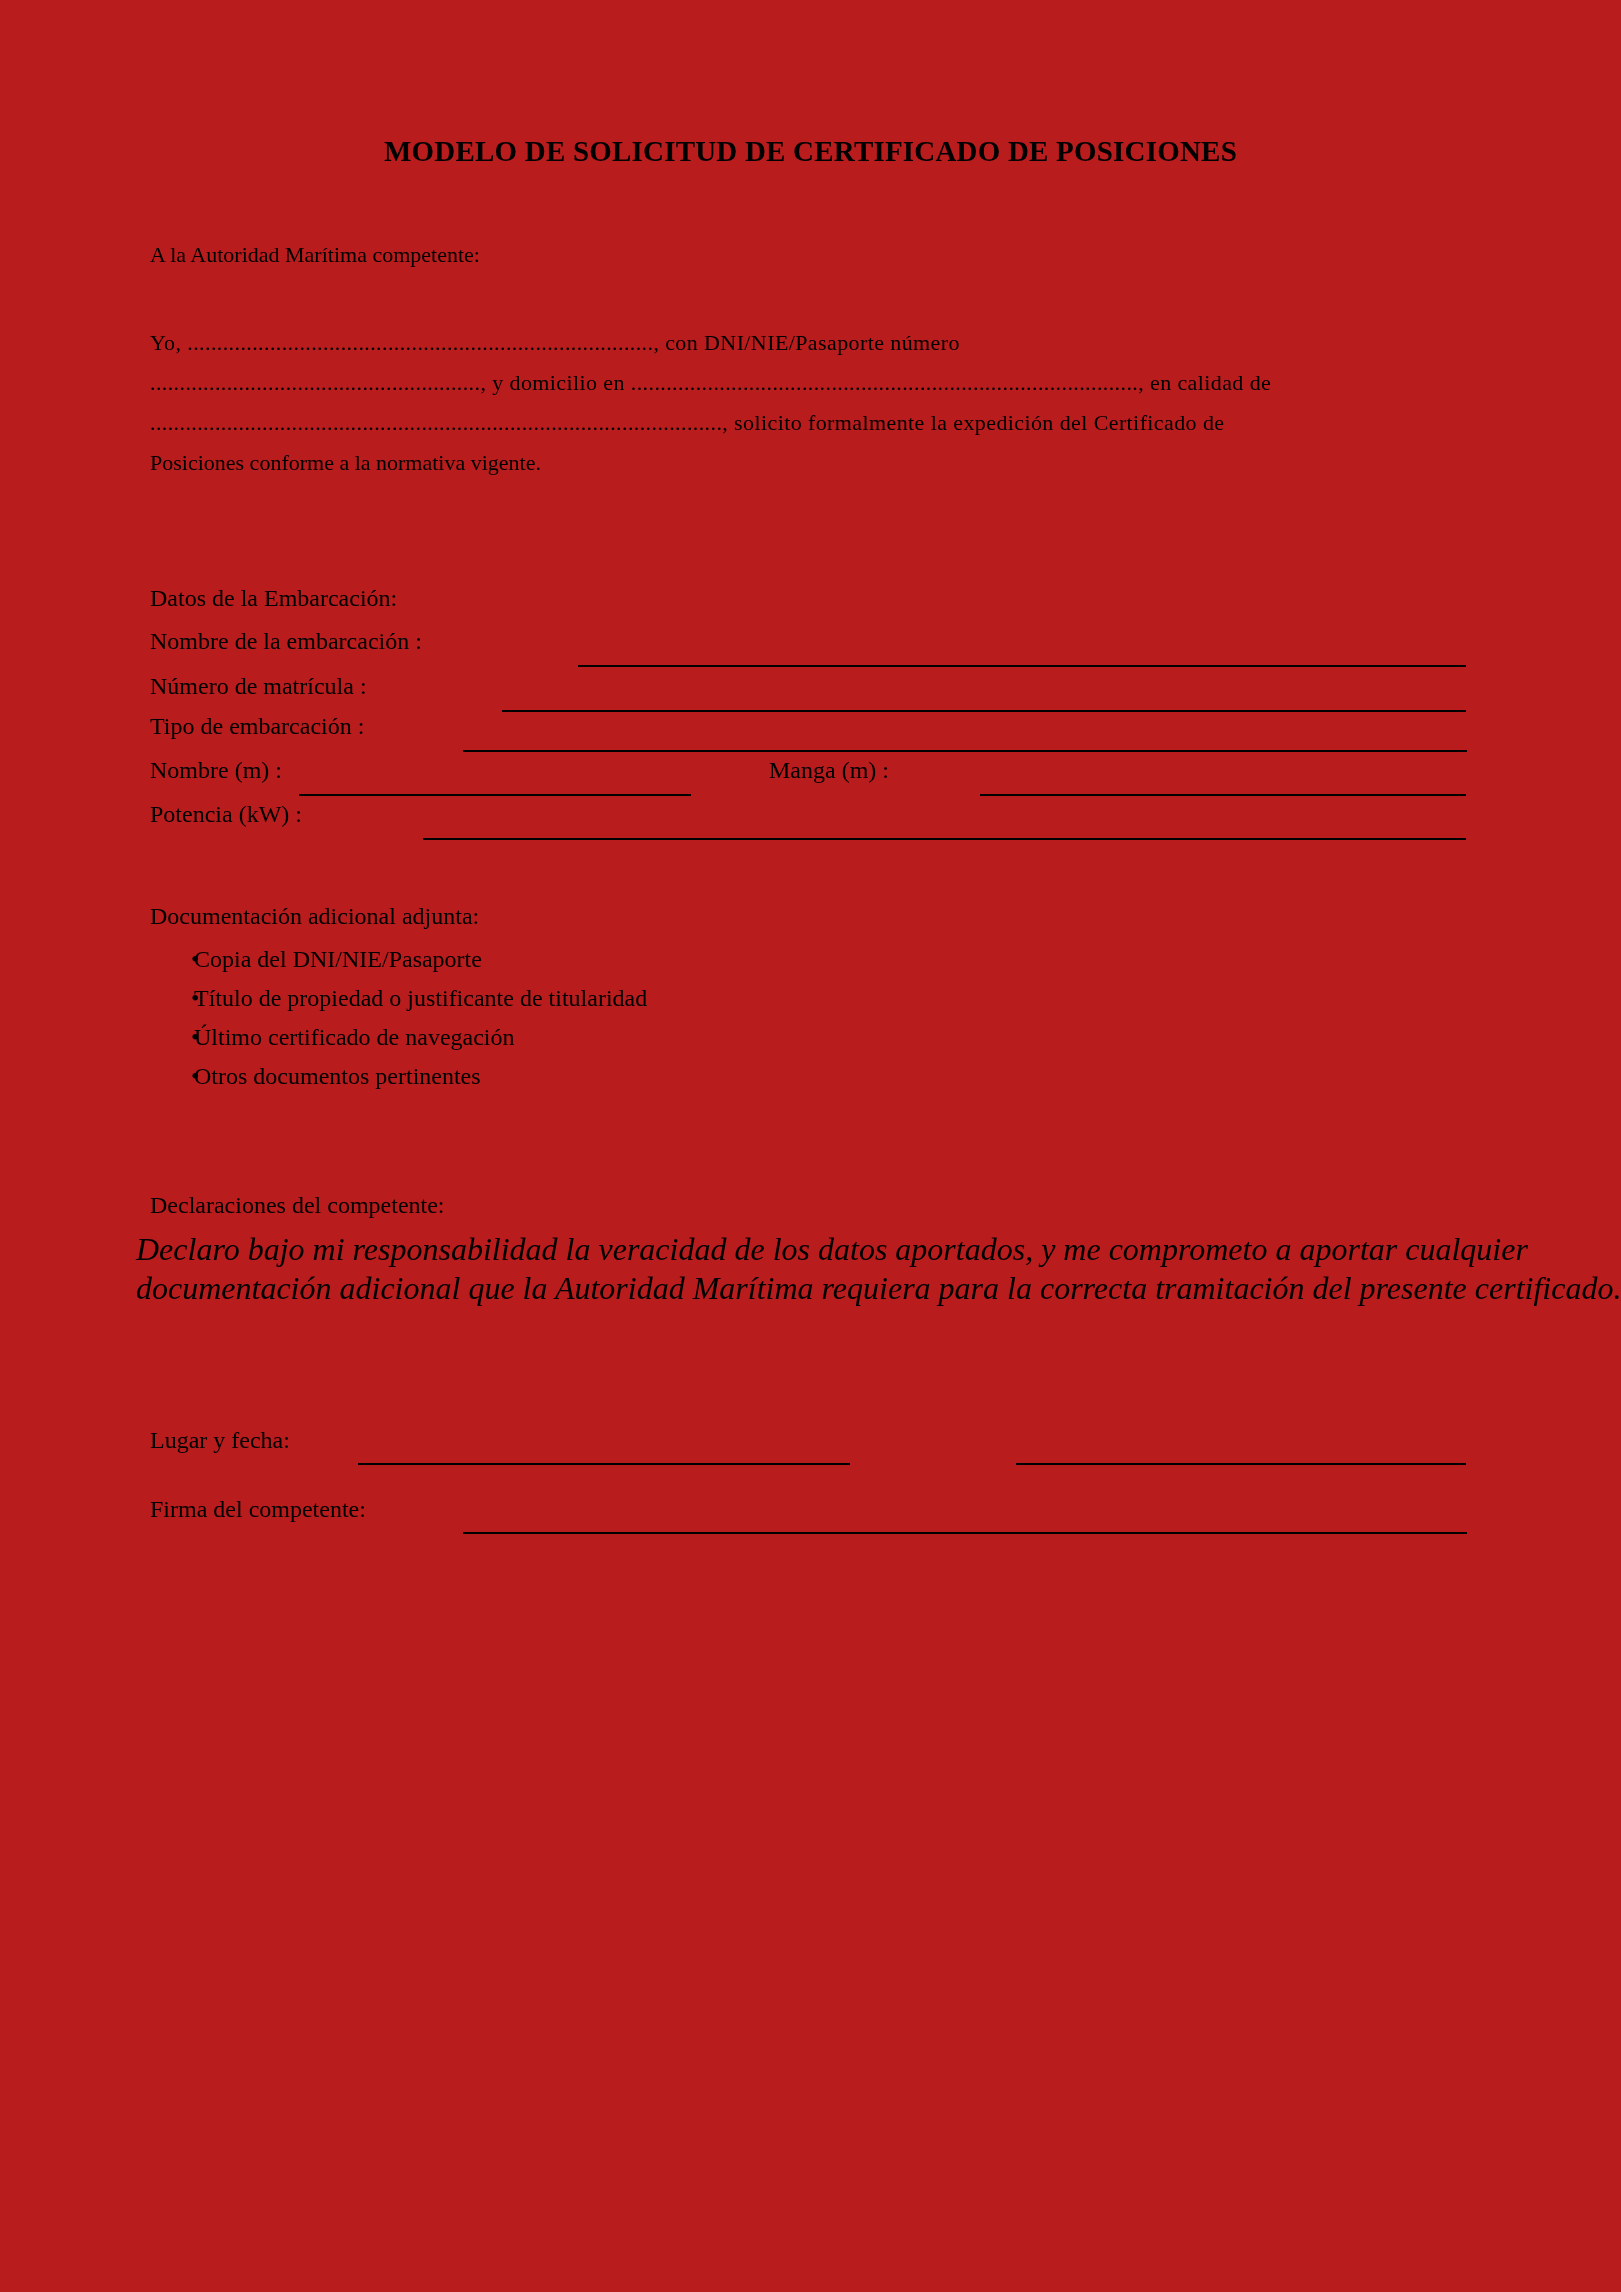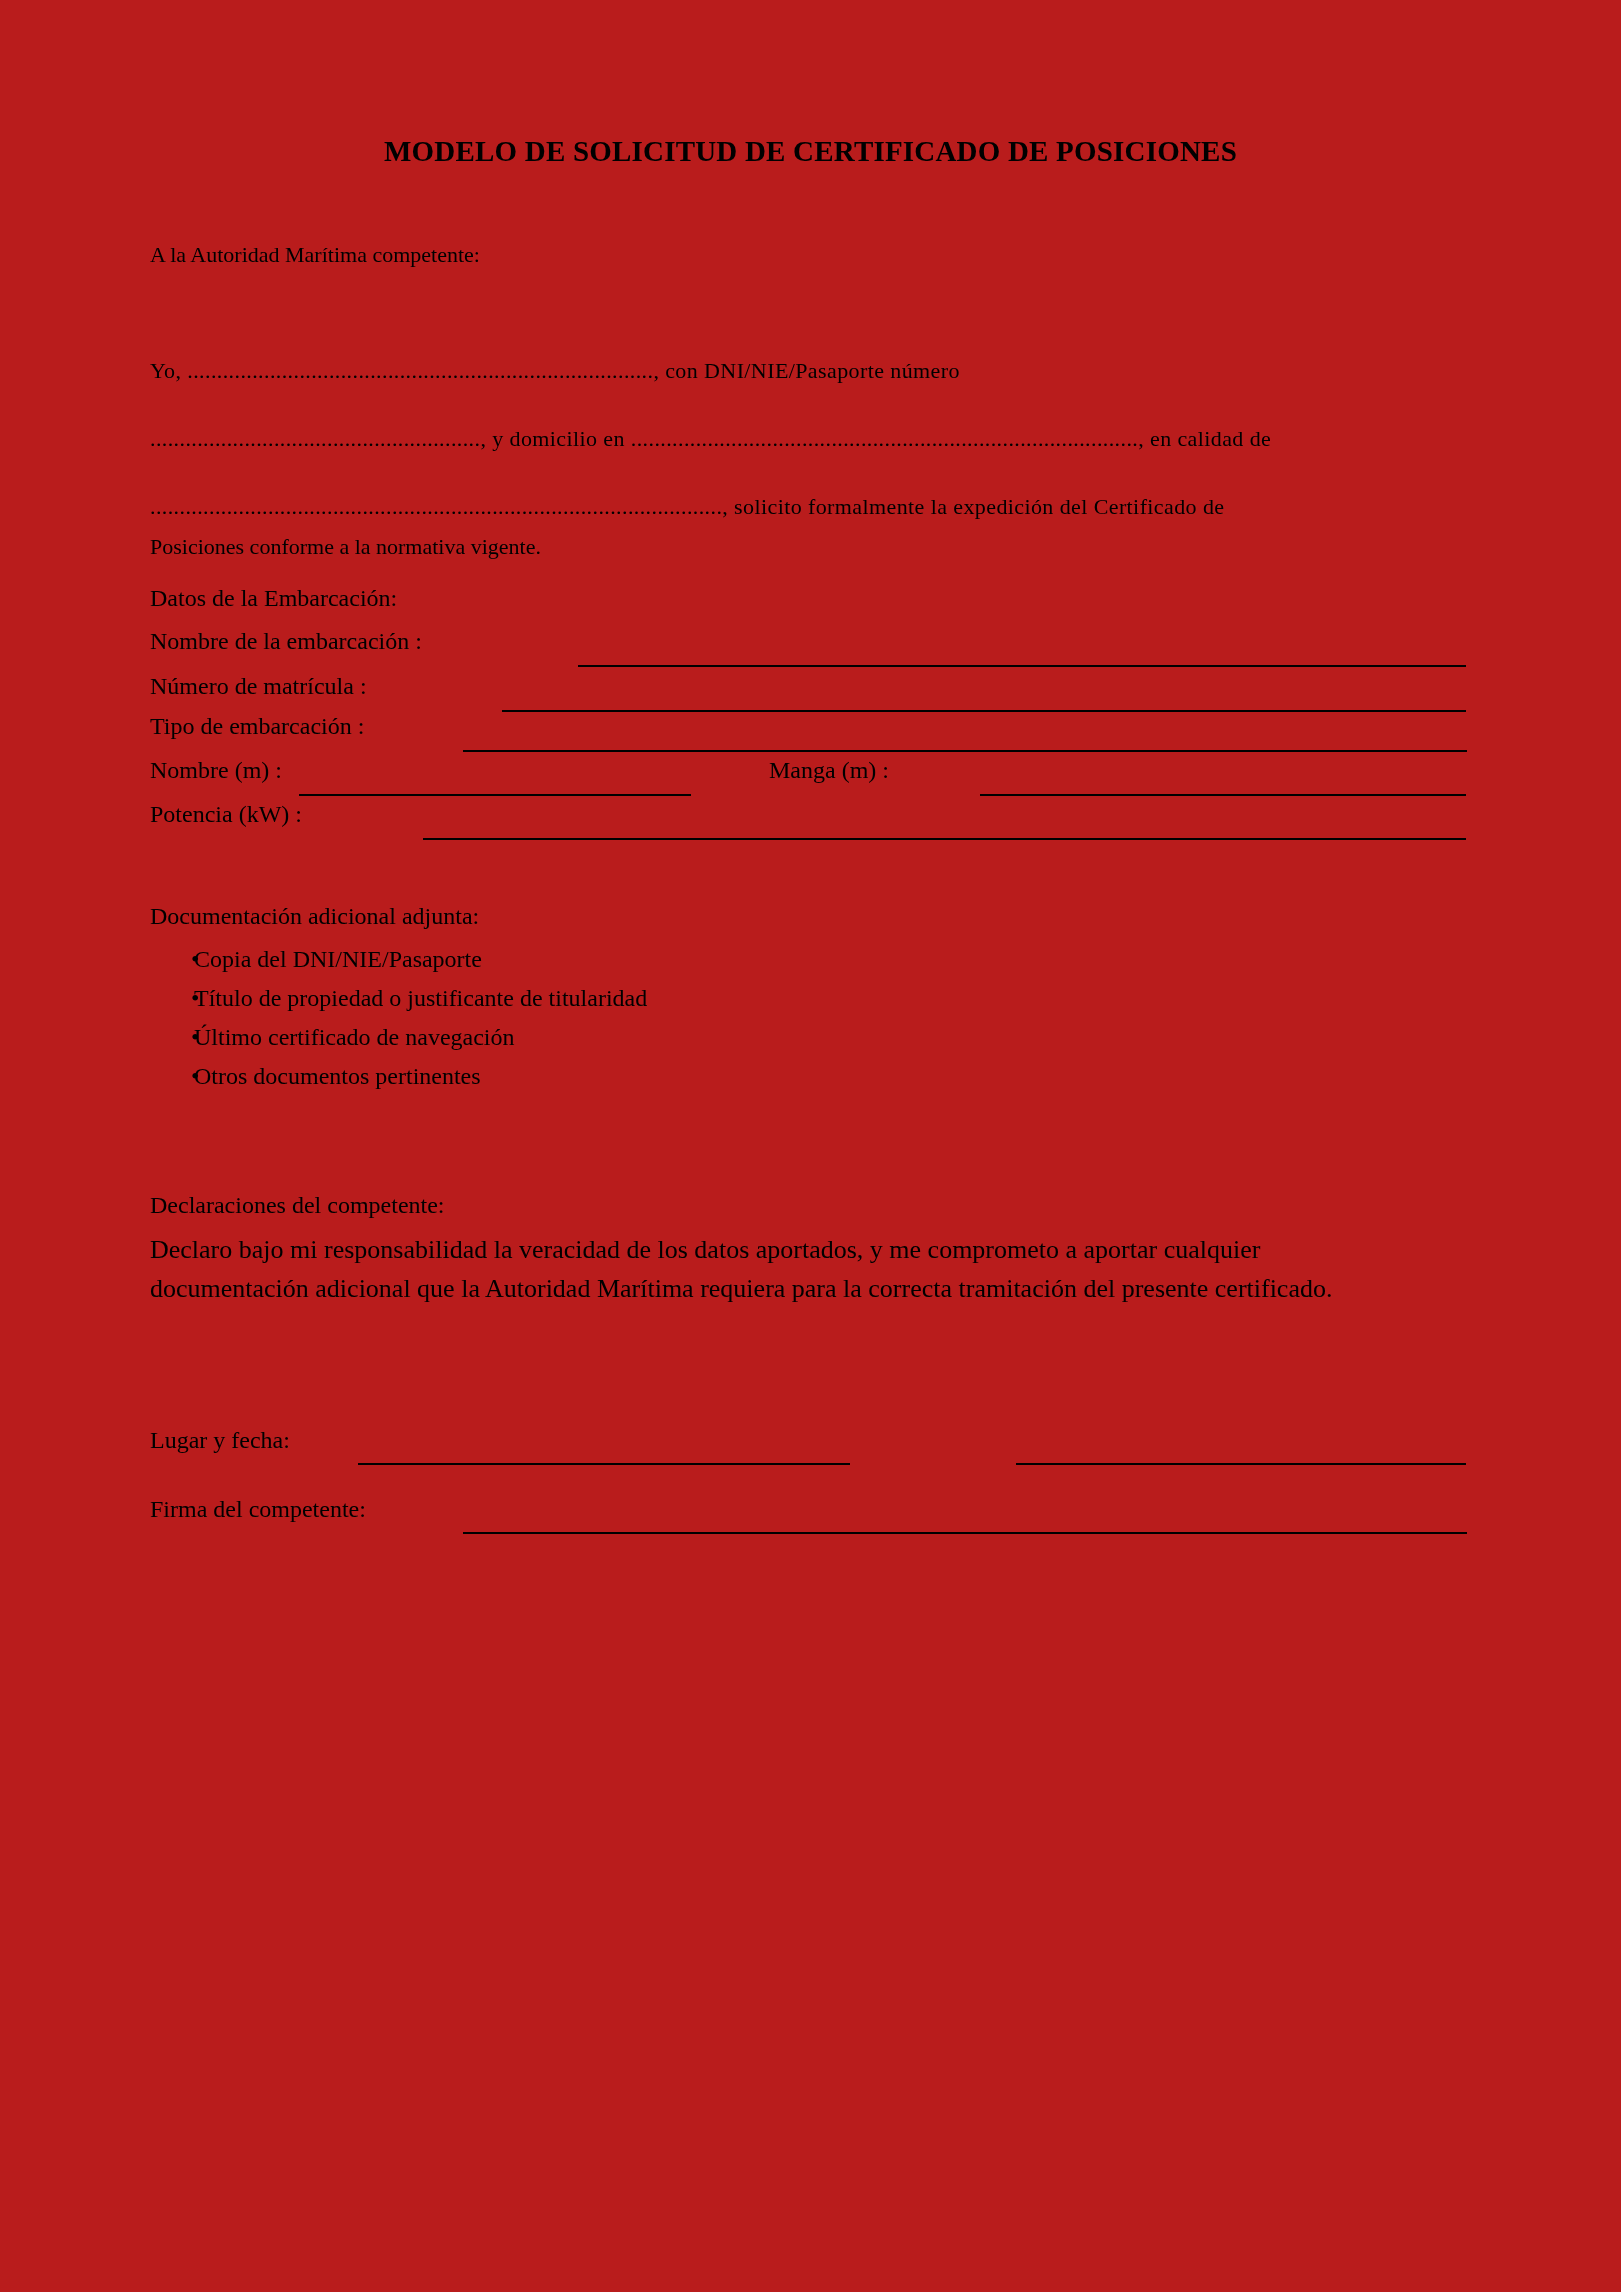--- a/index.html
+++ b/index.html
@@ -54,21 +54,20 @@
   }
 
   .intro .ln {
     display: block;
     white-space: nowrap;
   }
 
   
   .dots {
     letter-spacing: 0.4px;
-    margin-top: 28px;
   }
 
   
   .section-heading {
     position: absolute;
     left: 150px;
     font-size: 24px;
     line-height: 29px;
     white-space: nowrap;
   }
@@ -126,25 +125,26 @@
     position: absolute;
     left: 41px;
     top: 0;
   }
 
   
   #declaration-heading { top: 1191px; }
 
   .declaration-body {
     position: absolute;
-    left: 150px;
+    left: 136px;
     top: 1230px;
     width: 1318px;
-    font-size: 26px;
+    font-size: 32px;
     line-height: 39px;
+    font-style: italic;
   }
 
   .declaration-body .ln {
     display: block;
     white-space: nowrap;
   }
 
   
   .sign-row {
     position: absolute;

